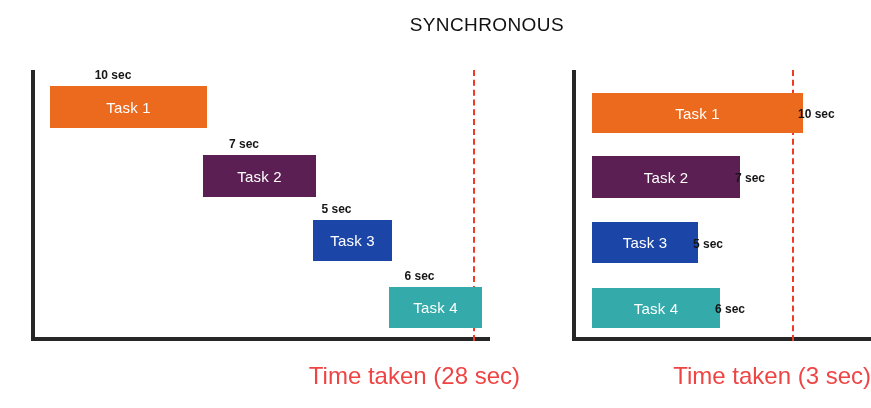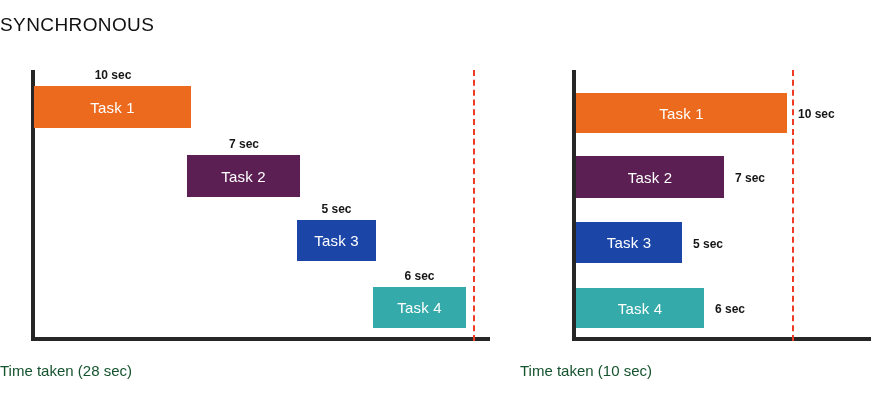--- a/index.html
+++ b/index.html
@@ -26,37 +26,38 @@
     top: 0;
     height: 408px;
   }
   #panel-sync  { left: 0px;   width: 520px; }
   #panel-async { left: 520px; width: 351px; }
 
   .panel-title {
     position: absolute;
     top: 14px;
     width: 100%;
-    text-align: left;
+    text-align: right;
     font-size: 19px;
     font-weight: 400;
     letter-spacing: 0.4px;
     color: #111111;
     white-space: nowrap;
+    padding-left: 44px;
   }
   #panel-sync .panel-title  { left: 0; width: 520px; }
   #panel-async .panel-title { left: 0; width: 351px; }
 
   .axis-label {
     position: absolute;
     width: 100%;
-    text-align: left;
-    font-size: 15px;
+    text-align: right;
+    font-size: 24px;
     font-weight: 400;
-    color: #14532d;
+    color: #ef4444;
     white-space: nowrap;
   }
   #panel-sync .axis-label  { left: 0; width: 520px; top: 362px; }
   #panel-async .axis-label { left: 0; width: 351px; top: 362px; }
 
   .axis-y {
     position: absolute;
     background: #262626;
     width: 4px;
   }
@@ -65,20 +66,21 @@
     background: #262626;
     height: 4px;
   }
 
   .bar {
     position: absolute;
     display: flex;
     align-items: center;
     justify-content: center;
     box-sizing: border-box;
+    margin-left: 16px;
   }
   .bar-label {
     color: #ffffff;
     font-size: 15px;
     font-weight: 400;
     letter-spacing: 0.2px;
     white-space: nowrap;
   }
 
   .duration {
@@ -155,16 +157,16 @@
     <div class="bar" style="left:56px; top:222px; width:106px; height:41px; background:#1B46A8;">
       <span class="bar-label">Task 3</span>
     </div>
     <div class="duration right" style="left:173px; top:237px;">5 sec</div>
 
     <div class="bar" style="left:56px; top:288px; width:128px; height:40px; background:#34AAAA;">
       <span class="bar-label">Task 4</span>
     </div>
     <div class="duration right" style="left:195px; top:302px;">6 sec</div>
 
-    <div class="axis-label">Time taken (10 sec)</div>
+    <div class="axis-label">Time taken (3 sec)</div>
   </div>
 
 </div>
 
 </body></html>

